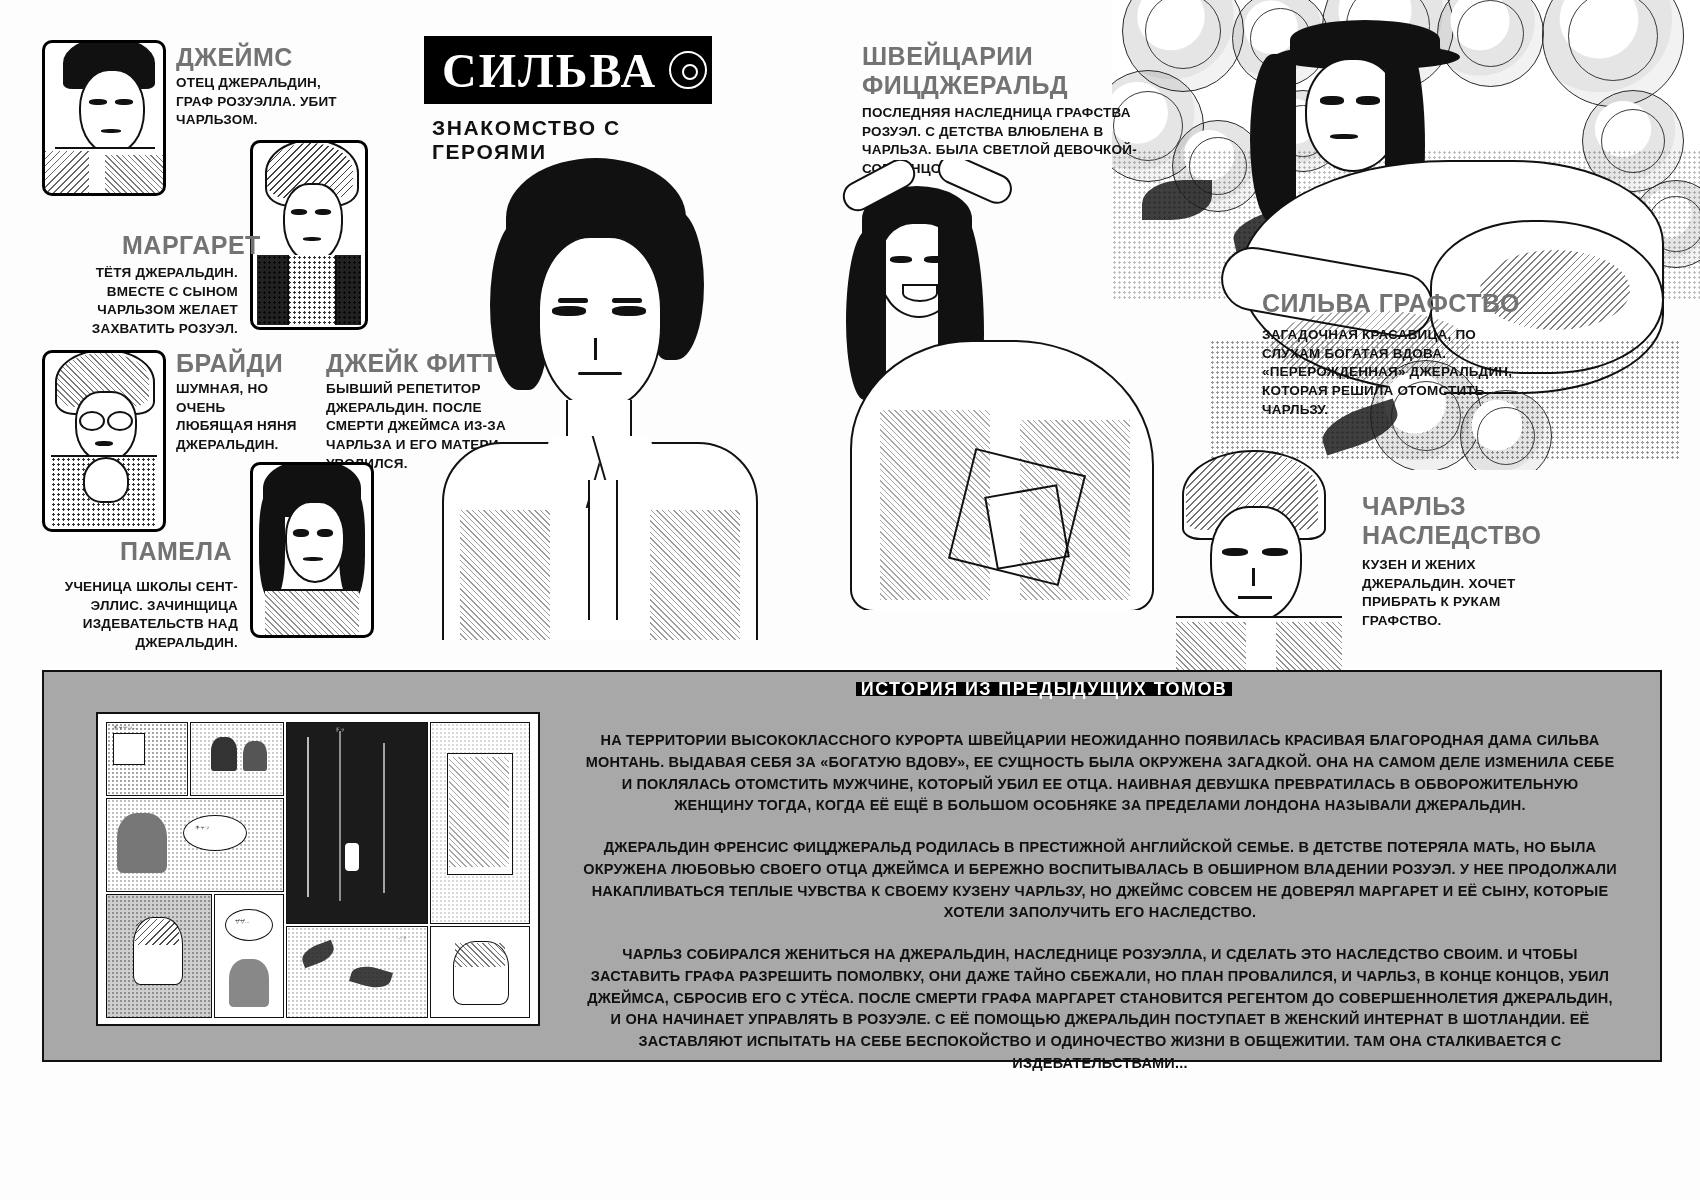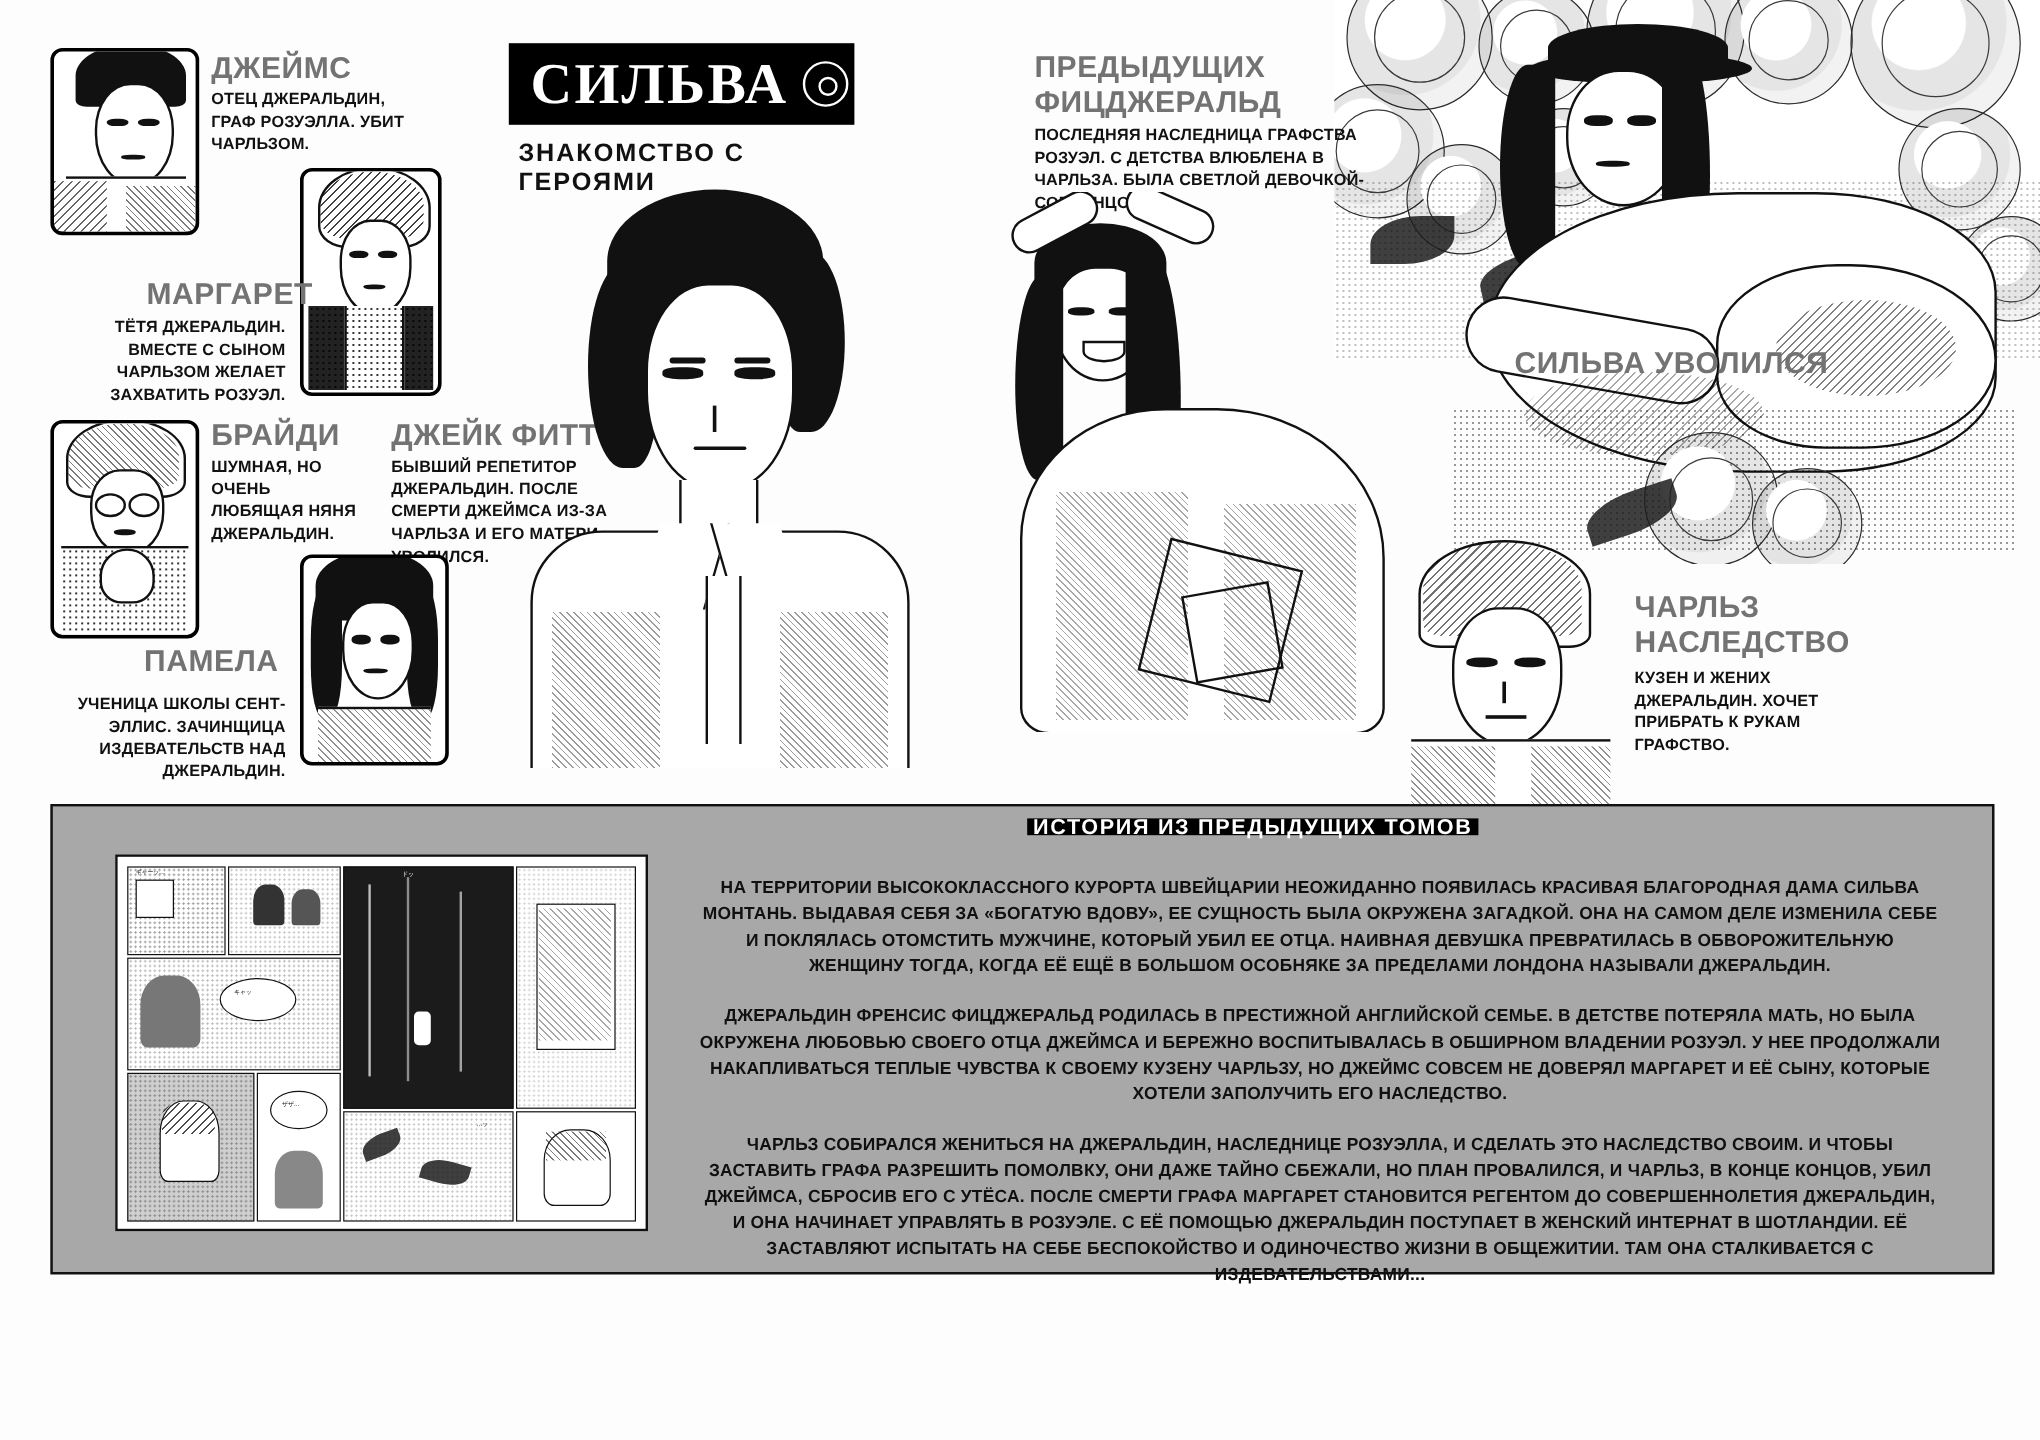--- a/index.html
+++ b/index.html
@@ -340,21 +340,21 @@
     <div class="abs" style="left:146px; top:250px; width:62px; height:46px; border-left:2.6px solid #111; border-right:2.6px solid #111; background:#fff;"></div>
     <div class="abs" style="left:22px; top:292px; width:312px; height:210px; border:2.8px solid #111; border-radius:60px 60px 0 0; background:#fff;"></div>
 
     <div class="abs" style="left:120px; top:286px; width:56px; height:72px; background:#fff; border-right:2.6px solid #111; transform:skewX(-16deg);"></div>
     <div class="abs" style="left:182px; top:286px; width:56px; height:72px; background:#fff; border-left:2.6px solid #111; transform:skewX(16deg);"></div>
     <div class="abs" style="left:168px; top:330px; width:26px; height:140px; background:#fff; border-left:2px solid #111; border-right:2px solid #111;"></div>
     <div class="hatch-fine" style="left:40px; top:360px; width:90px; height:130px; opacity:.45;"></div>
     <div class="hatch-fine" style="left:230px; top:360px; width:90px; height:130px; opacity:.45;"></div>
   </div>
 
-  <div class="char-name abs" style="left:862px; top:42px; font-size:25px; width:280px; line-height:1.14;">ПРЕДЫДУЩИХ ФИЦДЖЕРАЛЬД</div>
+  <div class="char-name abs" style="left:862px; top:42px; font-size:25px; width:280px; line-height:1.14;">ШВЕЙЦАРИИ ФИЦДЖЕРАЛЬД</div>
   <div class="char-desc abs" style="left:862px; top:104px; width:280px;">ПОСЛЕДНЯЯ НАСЛЕДНИЦА ГРАФСТВА РОЗУЭЛ. С ДЕТСТВА ВЛЮБЛЕНА В ЧАРЛЬЗА. БЫЛА СВЕТЛОЙ ДЕВОЧКОЙ-СОРВАНЦОМ.</div>
 
   <div class="abs" style="left:840px; top:160px; width:330px; height:450px; overflow:hidden;">
     <div class="hair-dark" style="left:22px; top:26px; width:110px; height:66px; border-radius:60% 60% 20% 20%;"></div>
     <div class="ink-face" style="left:38px; top:62px; width:78px; height:92px; border-radius:44% 44% 52% 52%; border:2.4px solid #111;"></div>
     <div class="stroke" style="left:50px; top:96px; width:22px; height:7px;"></div>
     <div class="stroke" style="left:84px; top:96px; width:22px; height:7px;"></div>
     <div class="abs" style="left:62px; top:124px; width:32px; height:14px; border:2px solid #111; border-radius:0 0 50% 50%; background:#fff;"></div>
 
     <div class="hair-dark" style="left:98px; top:50px; width:46px; height:230px; border-radius:0 70% 60% 20%;"></div>
@@ -363,21 +363,22 @@
     <div class="abs" style="left:0px; top:10px; width:74px; height:26px; border:2.4px solid #111; border-radius:20px; background:#fff; transform:rotate(-28deg);"></div>
     <div class="abs" style="left:96px; top:4px; width:74px; height:26px; border:2.4px solid #111; border-radius:20px; background:#fff; transform:rotate(24deg);"></div>
 
     <div class="abs" style="left:10px; top:180px; width:300px; height:268px; border:2.6px solid #111; border-radius:40% 46% 8% 8%; background:#fff;"></div>
     <div class="hatch-fine" style="left:40px; top:250px; width:110px; height:190px; opacity:.4;"></div>
     <div class="hatch-fine" style="left:180px; top:260px; width:110px; height:180px; opacity:.4;"></div>
     <div class="abs" style="left:120px; top:300px; width:110px; height:110px; border:2px solid #111; transform:rotate(14deg);"></div>
     <div class="abs" style="left:150px; top:330px; width:70px; height:70px; border:2px solid #111; transform:rotate(-10deg);"></div>
   </div>
 
-  <div class="char-name abs" style="left:1262px; top:290px; font-size:25px;">СИЛЬВА УВОЛИЛСЯ</div>
+  <div class="char-name abs" style="left:1262px; top:290px; font-size:25px;">СИЛЬВА ГРАФСТВО</div>
+  <div class="char-desc abs" style="left:1262px; top:326px; width:276px;">ЗАГАДОЧНАЯ КРАСАВИЦА, ПО СЛУХАМ БОГАТАЯ ВДОВА. «ПЕРЕРОЖДЕННАЯ» ДЖЕРАЛЬДИН, КОТОРАЯ РЕШИЛА ОТОМСТИТЬ ЧАРЛЬЗУ.</div>
 
   <div class="abs" style="left:1140px; top:450px; width:250px; height:220px; overflow:hidden;">
     <div class="abs" style="left:42px; top:0px; width:140px; height:86px; border:2.4px solid #111; border-radius:55% 55% 14% 14%; background:#fff;"></div>
     <div class="hatch" style="left:46px; top:2px; width:132px; height:78px; border-radius:55% 55% 14% 14%; opacity:.55;"></div>
     <div class="ink-face" style="left:70px; top:56px; width:88px; height:112px; border-radius:42% 42% 50% 50%; border:2.6px solid #111;"></div>
     <div class="stroke" style="left:82px; top:98px; width:26px; height:8px;"></div>
     <div class="stroke" style="left:122px; top:98px; width:26px; height:8px;"></div>
     <div class="abs" style="left:112px; top:118px; width:3px; height:18px; background:#111;"></div>
     <div class="abs" style="left:98px; top:146px; width:34px; height:3px; background:#111;"></div>
     <div class="abs" style="left:36px; top:166px; width:166px; height:60px; border-top:2.6px solid #111; background:#fff;"></div>

